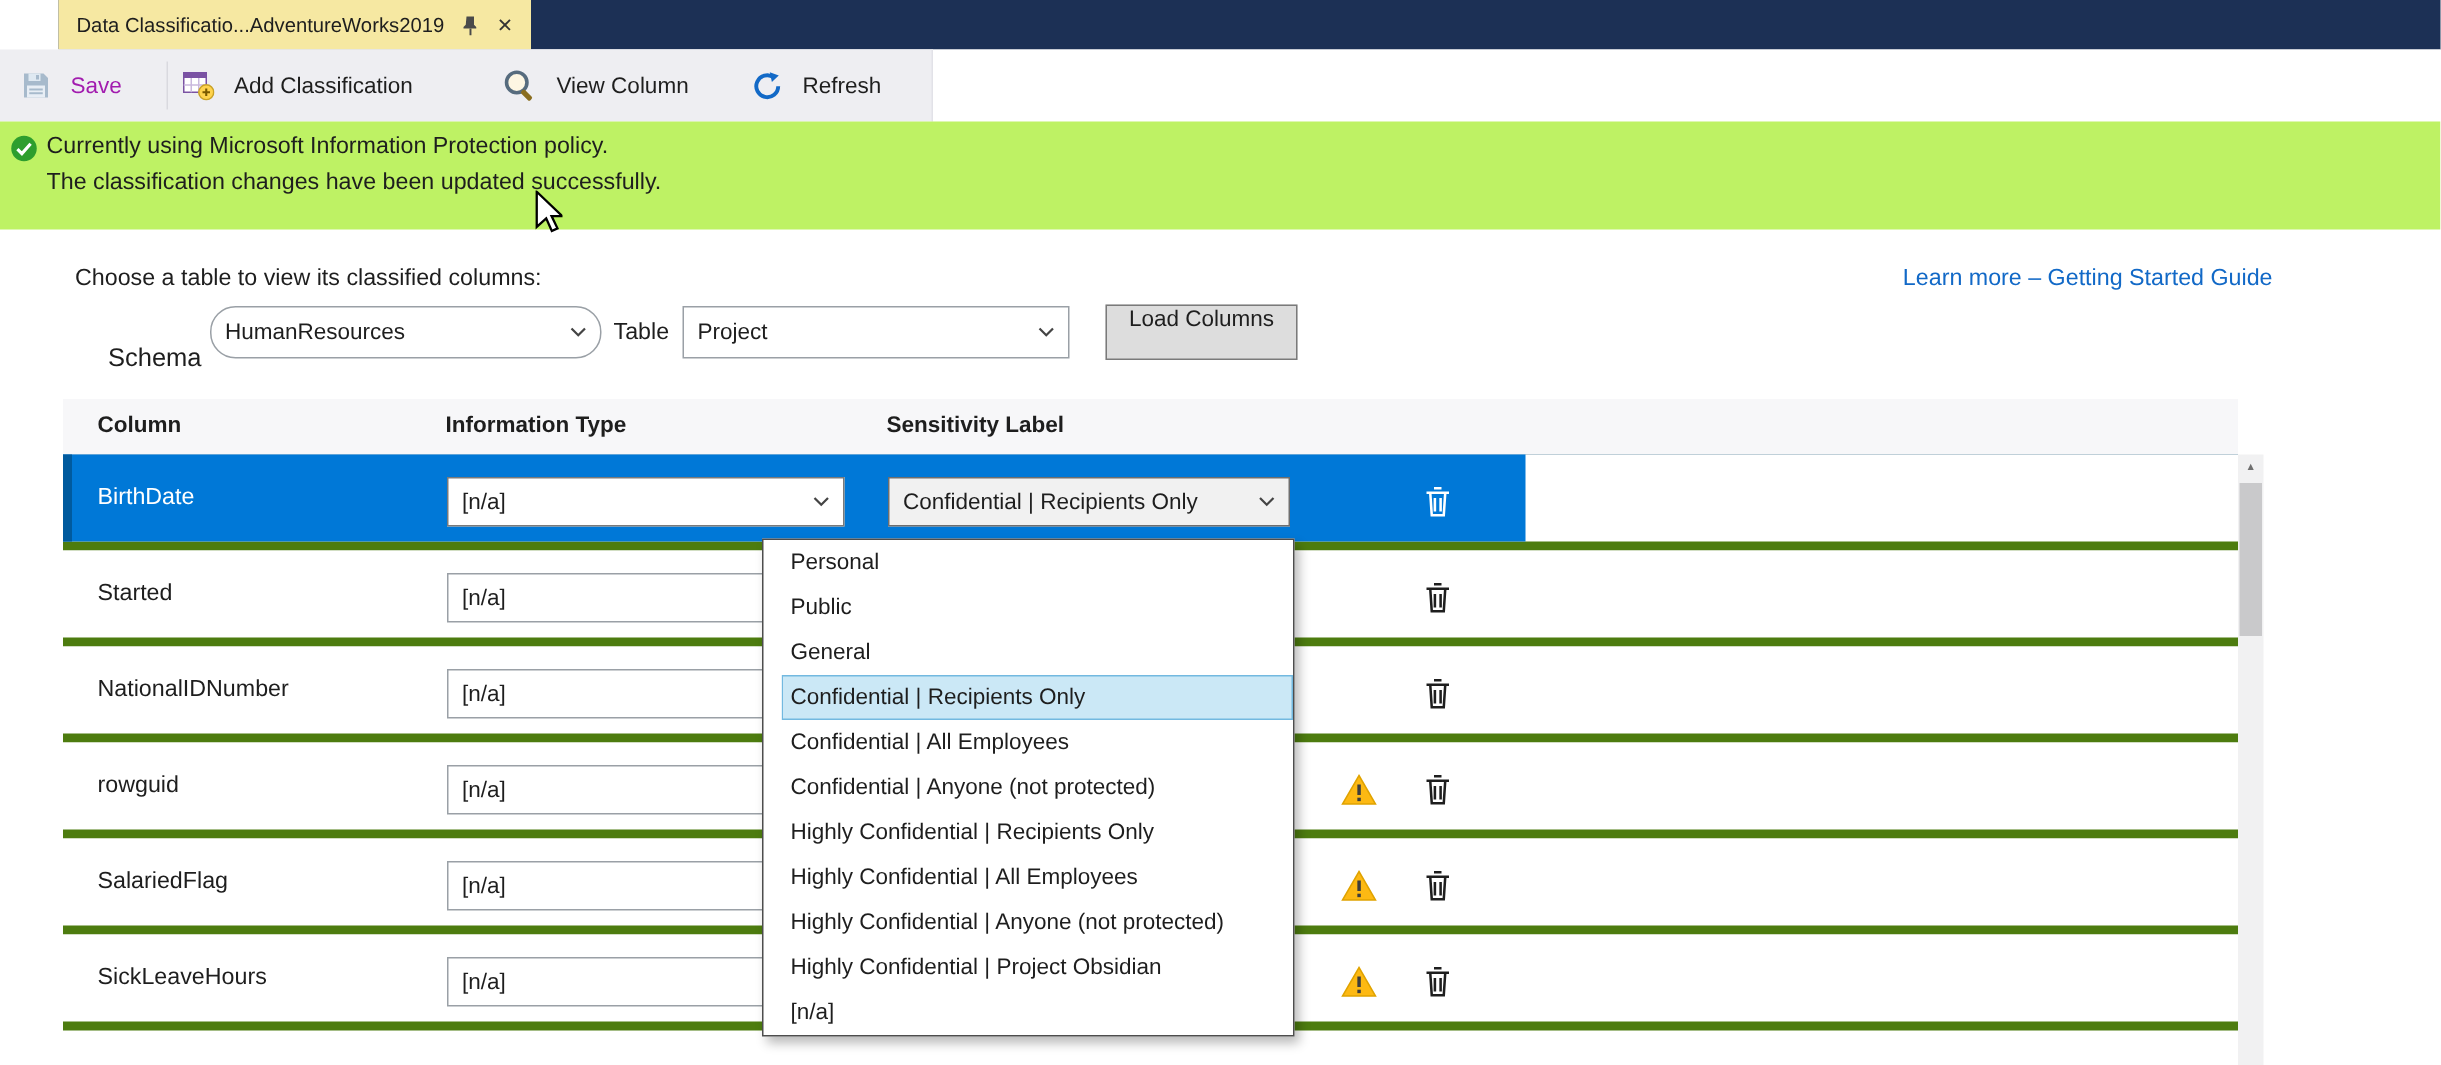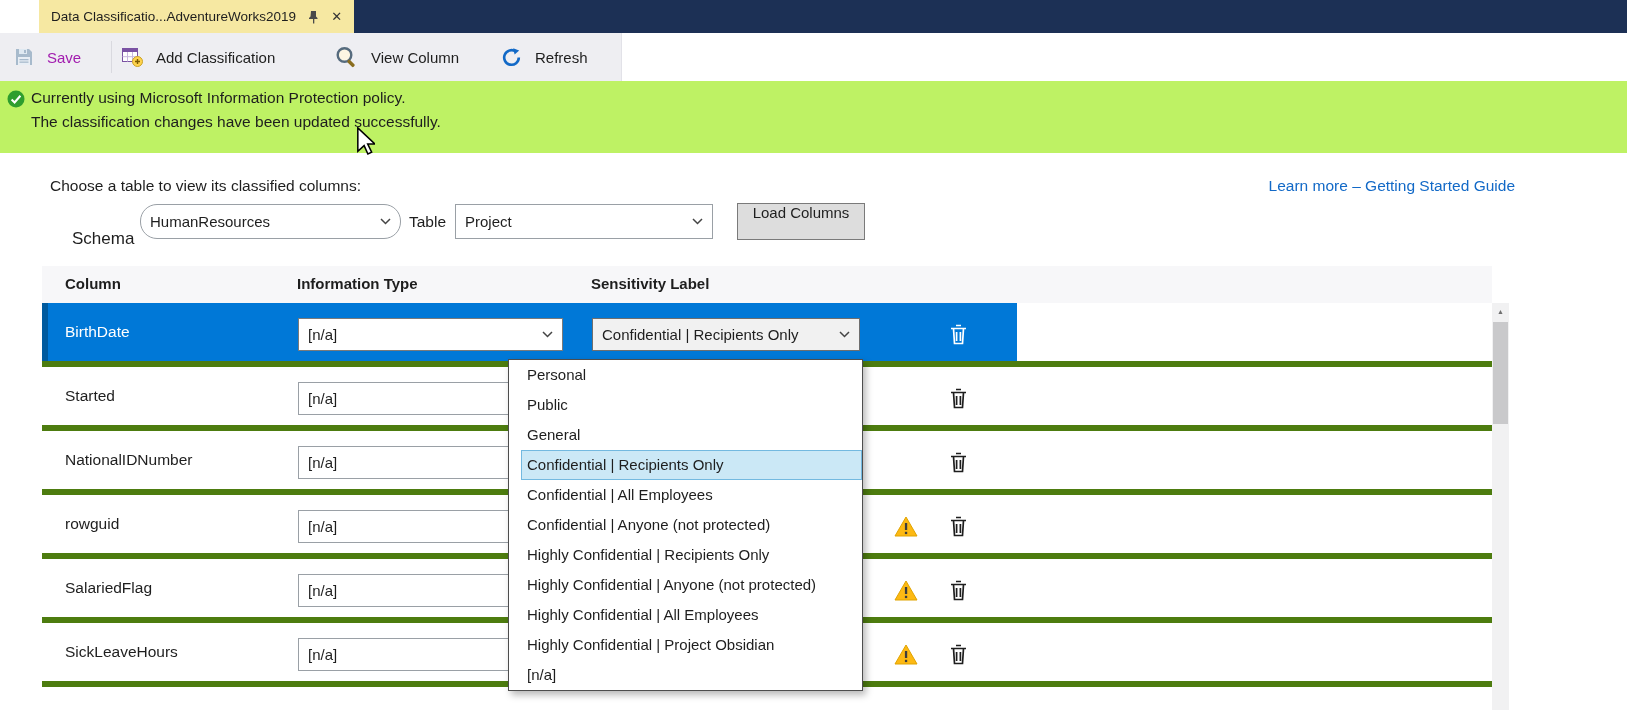--- a/index.html
+++ b/index.html
@@ -352,22 +352,22 @@
 </div>
 
 <div class="ddpanel">
   <div class="dditem">Personal</div>
   <div class="dditem">Public</div>
   <div class="dditem">General</div>
   <div class="dditem hl">Confidential | Recipients Only</div>
   <div class="dditem">Confidential | All Employees</div>
   <div class="dditem">Confidential | Anyone (not protected)</div>
   <div class="dditem">Highly Confidential | Recipients Only</div>
+  <div class="dditem">Highly Confidential | All Employees</div>
   <div class="dditem">Highly Confidential | Anyone (not protected)</div>
-  <div class="dditem">Highly Confidential | All Employees</div>
   <div class="dditem">Highly Confidential | Project Obsidian</div>
   <div class="dditem">[n/a]</div>
 </div>
 
 <div class="vscroll">
   <div class="vs-up">▲</div>
   <div class="vs-thumb"></div>
 </div>
 
 </body></html>

